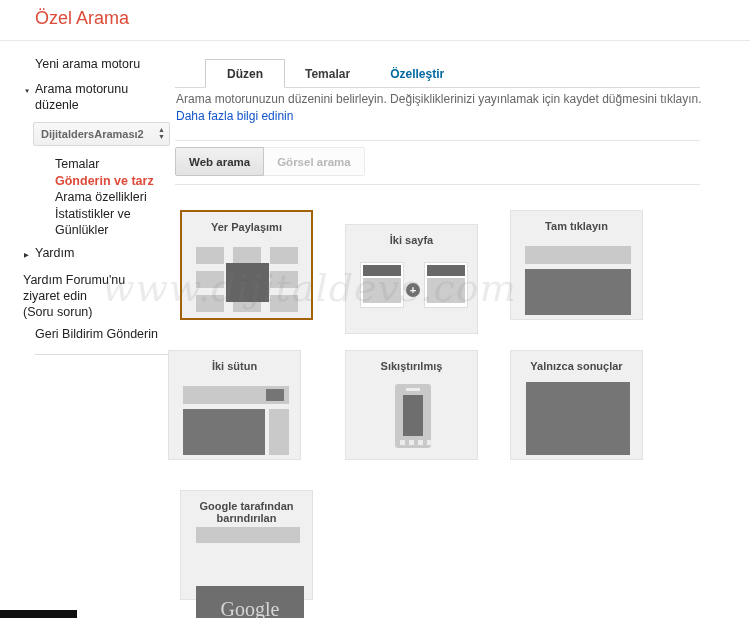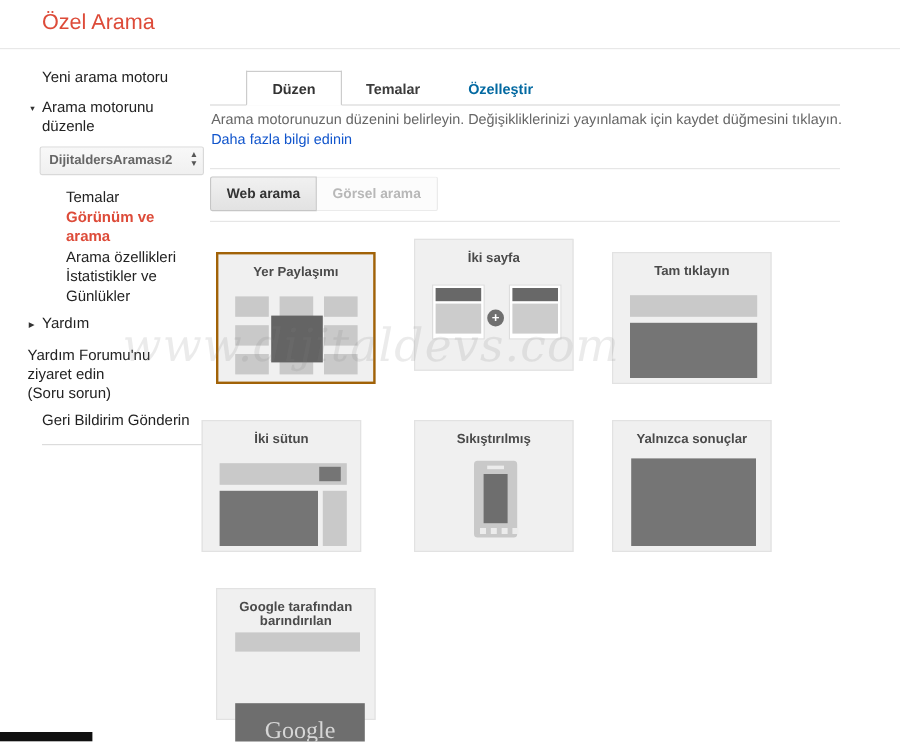--- a/index.html
+++ b/index.html
@@ -126,21 +126,21 @@
   
   .c7 .bar{left:15px;width:104px;top:36px;height:16px;}
   .c7 .big{left:15px;width:108px;top:56px;height:46px;background:#6e6e6e;
            display:flex;align-items:center;justify-content:center;margin-top:39px;}
   .google-logo{
     font-family:"Liberation Serif","DejaVu Serif",serif;
     font-size:20px;color:#d6d6d6;letter-spacing:0px;
   }
 
   
-  .pos-0{left:180px;top:210px;} .pos-1{left:345px;top:199px;} .pos-2{left:510px;top:210px;}
+  .pos-0{left:180px;top:210px;} .pos-1{left:345px;top:224px;} .pos-2{left:510px;top:210px;}
   .pos-3{left:168px;top:350px;} .pos-4{left:345px;top:350px;} .pos-5{left:510px;top:350px;}
   .pos-6{left:180px;top:490px;}
 
   
   .watermark{
     position:absolute;left:102px;top:266px;width:420px;
     font-family:"DejaVu Serif",serif;font-style:italic;
     font-size:38px;color:rgba(130,130,130,0.16);
     pointer-events:none;z-index:50;white-space:nowrap;letter-spacing:1px;
   }
@@ -168,21 +168,21 @@
     <div class="engine-select">
       <span class="sel-label">DijitaldersAraması2</span>
       <span class="spinner">
         <span>▲</span>
         <span>▼</span>
       </span>
     </div>
 
     <div class="subnav">
       <div class="subnav-item">Temalar</div>
-      <div class="subnav-item active">Görünüm ve arama</div>
+      <div class="subnav-item active">Gönderin ve tarz</div>
       <div class="subnav-item">Arama özellikleri</div>
       <div class="subnav-item">İstatistikler ve Günlükler</div>
     </div>
 
     <div class="nav-row mt6">
       <span class="tri" style="transform:scale(0.7);">▶</span>
       <span>Yardım</span>
     </div>
 
     <div class="forum-block">

